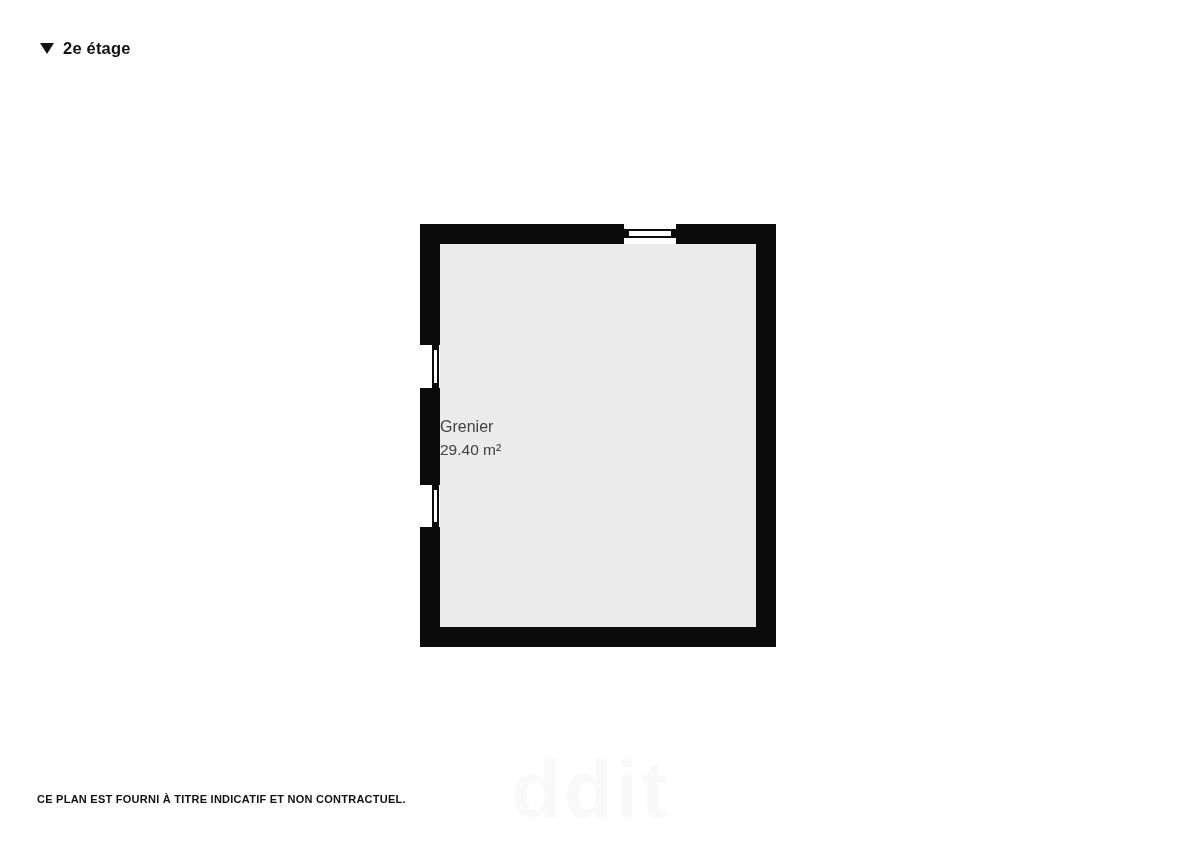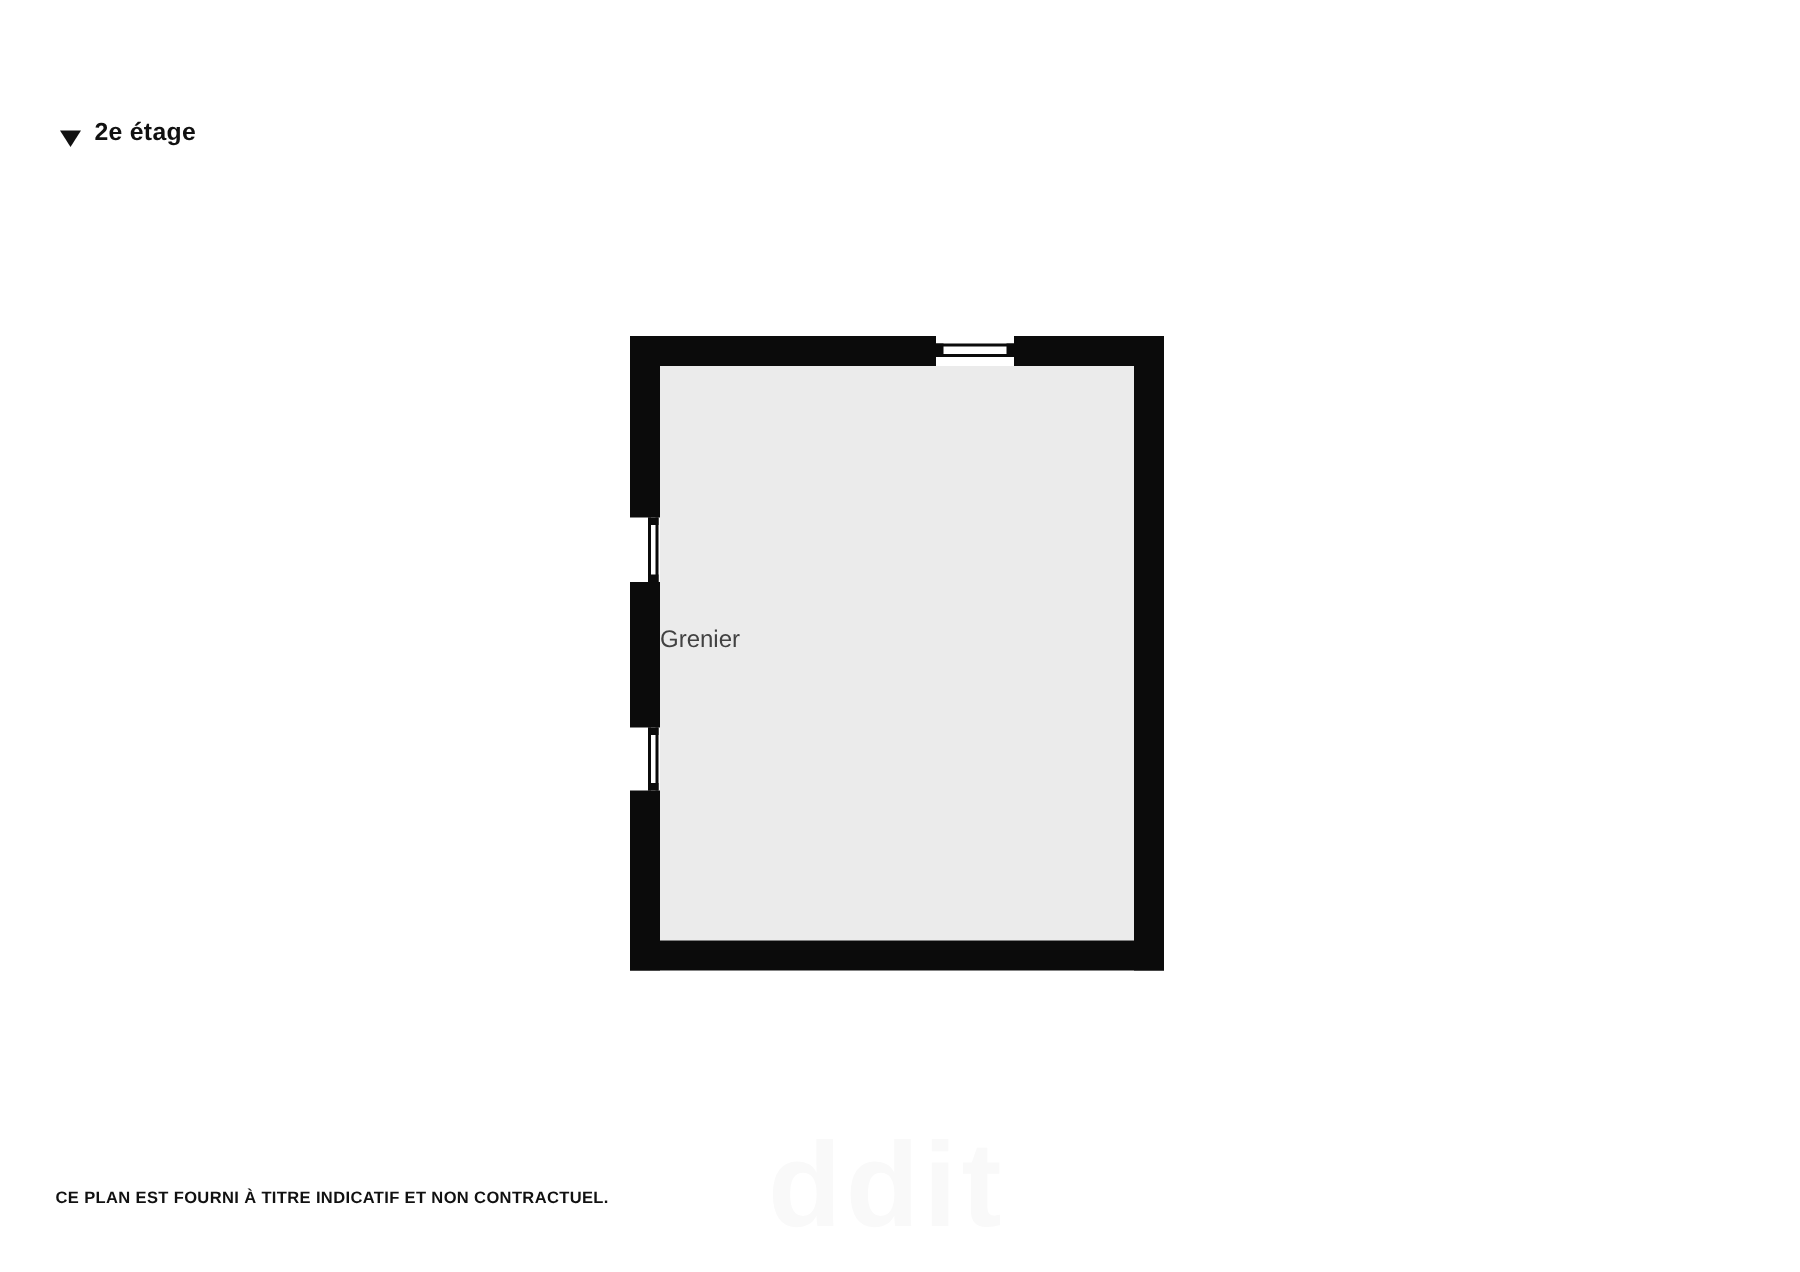--- a/index.html
+++ b/index.html
@@ -5,21 +5,21 @@
   html,body{margin:0;padding:0;}
   body{
     width:1200px;height:848px;position:relative;overflow:hidden;
     background:var(--page_bg,#ffffff);
     font-family:"Liberation Sans", sans-serif;
   }
 
   
   .floor-header{
     position:absolute;left:40px;top:39px;
-    display:flex;align-items:flex-end;gap:9px;cursor:pointer;margin-top:40px;
+    display:flex;align-items:center;gap:9px;cursor:pointer;
   }
   .tri-down{
     width:0;height:0;
     border-left:7px solid transparent;
     border-right:7px solid transparent;
     border-top:11px solid var(--ink,#111111);
   }
   .floor-title{
     font-size:16.5px;font-weight:bold;color:var(--ink,#111111);
     letter-spacing:0.2px;
@@ -115,16 +115,17 @@
 
   <div class="win win-left-2">
     <span class="vline l1"></span>
     <span class="vline l2"></span>
     <span class="vtab top"></span>
     <span class="vtab bottom"></span>
   </div>
 
   <div class="room-label">
     <div class="room-name">Grenier</div>
+    <div class="room-area">29.40 m²</div>
   </div>
 </div>
 
 <div class="disclaimer">CE PLAN EST FOURNI À TITRE INDICATIF ET NON CONTRACTUEL.</div>
 
 </body></html>

